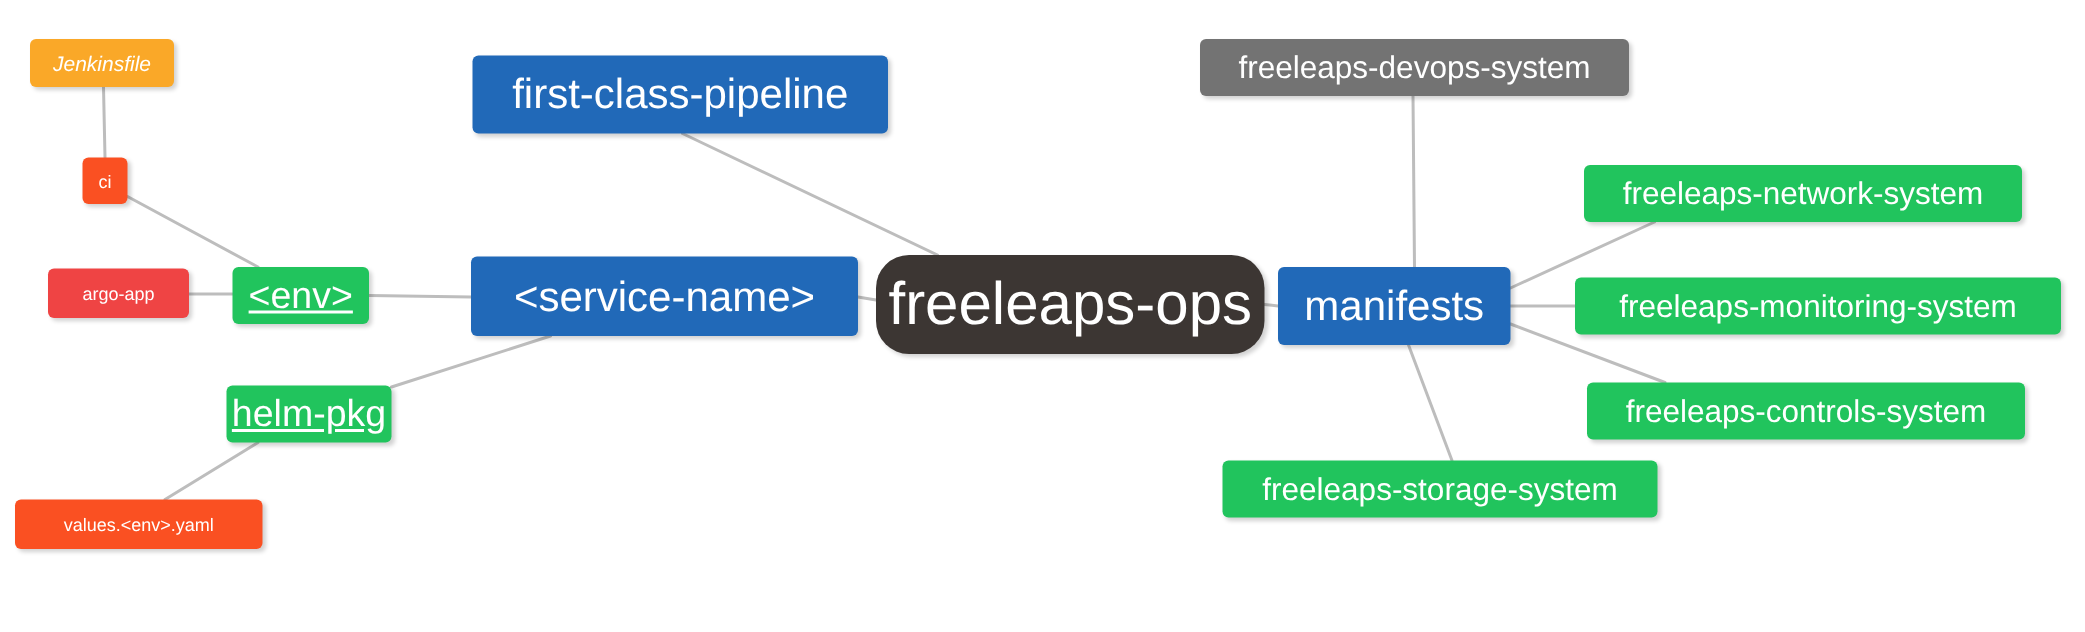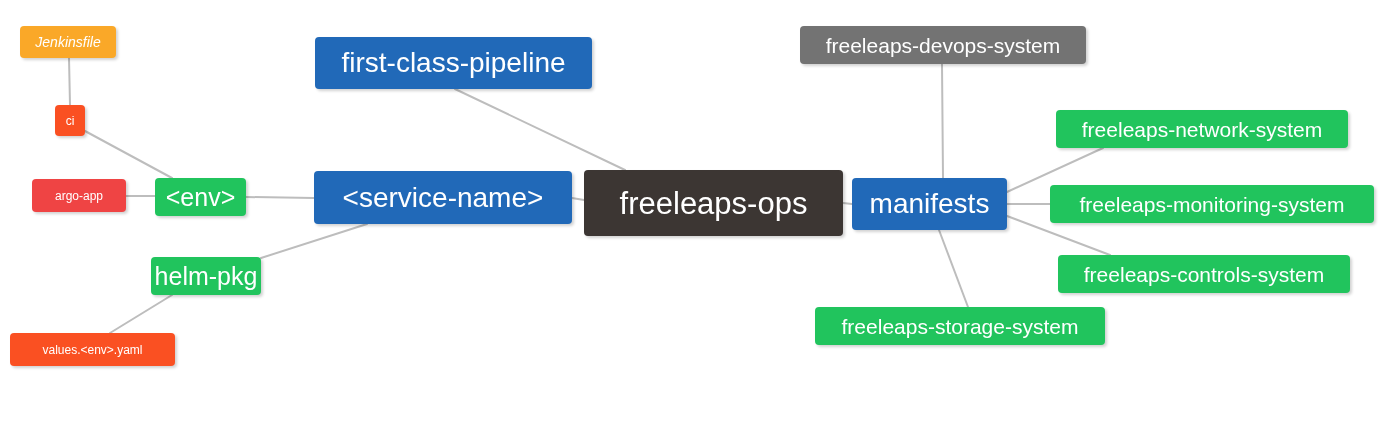--- a/index.html
+++ b/index.html
@@ -38,23 +38,23 @@
     white-space: nowrap;
     line-height: 1;
     box-shadow: 2px 2px 3px rgba(0,0,0,0.18);
     user-select: none;
   }
   .node-label {
     display: block;
     white-space: nowrap;
   }
   
-  .sz-root   { font-size: 31px; }
+  .sz-root   { font-size: 40px; border-radius: 22px; }
   .sz-major  { font-size: 28px; }
-  .sz-branch { font-size: 25px; }
+  .sz-branch { font-size: 25px; text-decoration: underline; }
   .sz-leaf   { font-size: 21px; }
   .sz-small  { font-size: 12px; }
   .sz-tiny   { font-size: 14px; }
 </style>
 </head>
 <body>
 
 <div id="mindmap">
   <svg id="edge-layer" viewBox="0 0 1390 421" xmlns="http://www.w3.org/2000/svg">
       <line x1="572" y1="198" x2="584" y2="200" stroke="#bdbdbd" stroke-width="2" stroke-linecap="round"></line>

